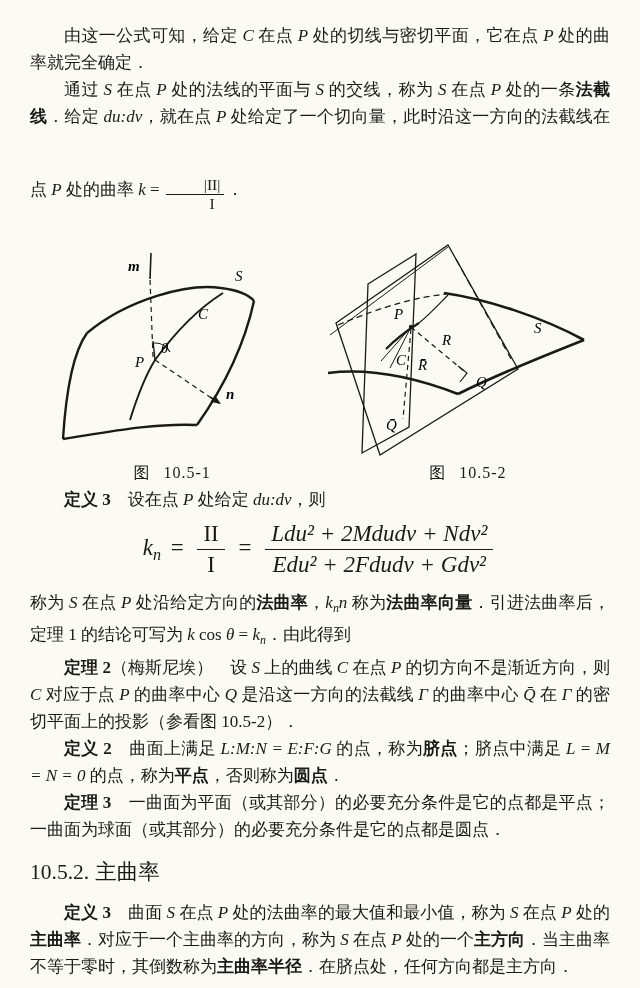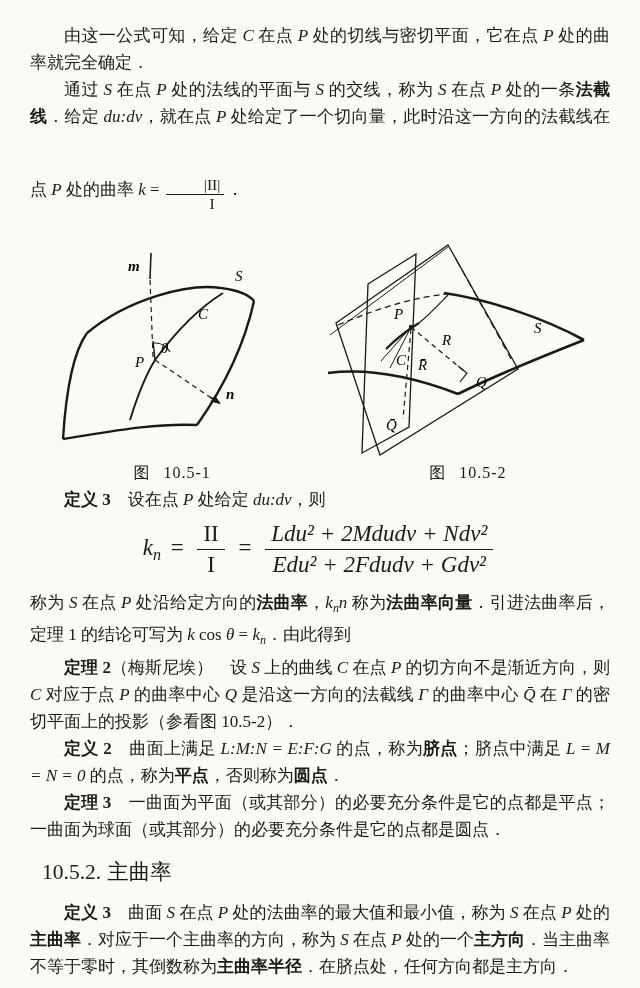--- a/index.html
+++ b/index.html
@@ -29,21 +29,21 @@
   .formula-row .frac .num{display:block;border-bottom:1.5px solid currentColor;padding:0 6px 2px;}
   .formula-row .frac .den{display:block;padding-top:2px;}
   .formula-row .eqsign{margin:0 4px;}
   
   .figures{display:flex;justify-content:space-between;align-items:flex-end;margin:14px 0 2px;}
   .figure{width:49%;}
   .figure svg{display:block;}
   .fig-caption{text-align:center;margin-top:4px;font-size:16px;}
   .fig-caption .cap-num{margin-left:14px;letter-spacing:1px;}
   
-  .section-heading{font-size:21.5px;font-weight:normal;margin:16px 12px 12px;line-height:1.3;}
+  .section-heading{font-size:21.5px;font-weight:normal;margin:16px 0 12px;line-height:1.3;}
   .section-heading .sec-title{margin-left:6px;}
   
   .page-num{text-align:right;padding-right:58px;margin-top:12px;font-size:16px;letter-spacing:2px;}
   svg text{font-family:"Liberation Serif","DejaVu Serif",serif;}
   svg .lbl{font-size:15px;font-style:italic;}
   svg .lblb{font-size:15px;font-style:italic;font-weight:bold;}
 </style>
 </head>
 <body>
 

